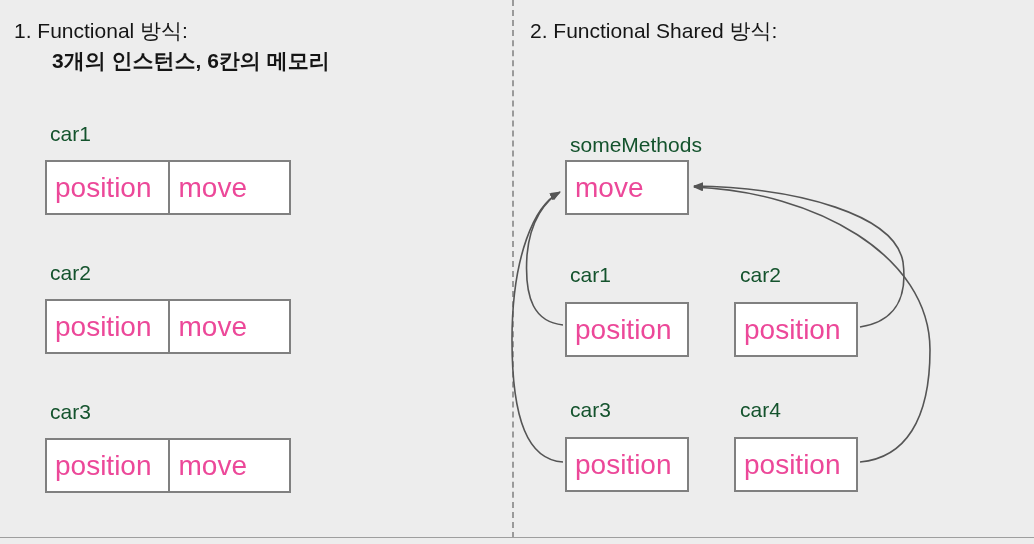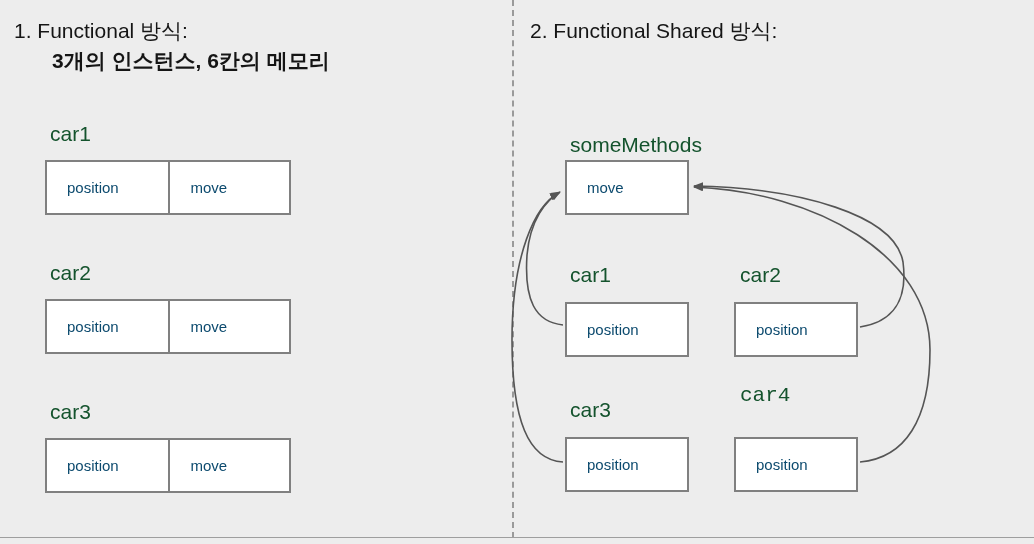--- a/index.html
+++ b/index.html
@@ -70,23 +70,23 @@
     position: absolute;
     display: flex;
     background: #ffffff;
     border: 2px solid #808080;
     box-sizing: border-box;
   }
   .mem-cell {
     display: flex;
     align-items: center;
     box-sizing: border-box;
-    font-size: 15px;
-    color: #0c4a6e;
-    padding-left: 20px;
+    font-size: 28px;
+    color: #ec4899;
+    padding-left: 8px;
     white-space: nowrap;
   }
   .mem-cell + .mem-cell {
     border-left: 2px solid #808080;
   }
   .cell-position { width: 123px; }
   .cell-move     { width: 122px; }
   .cell-single   { width: 123px; }
 
   
@@ -151,21 +151,21 @@
   <div class="obj-label" style="left:740px; top:263px;">car2</div>
   <div class="mem-box box-right" style="left:734px; top:302px;">
     <div class="mem-cell cell-single">position</div>
   </div>
 
   <div class="obj-label" style="left:570px; top:398px;">car3</div>
   <div class="mem-box box-right" style="left:565px; top:437px;">
     <div class="mem-cell cell-single">position</div>
   </div>
 
-  <div class="obj-label" style="left:740px; top:384px;font-family:Liberation Mono, monospace;">car4</div>
+  <div class="obj-label" style="left:740px; top:398px;">car4</div>
   <div class="mem-box box-right" style="left:734px; top:437px;">
     <div class="mem-cell cell-single">position</div>
   </div>
 
   <svg id="arrows" viewBox="0 0 1034 544">
     <defs>
       <marker id="ah-left" markerWidth="10" markerHeight="8" refX="9" refY="4" orient="auto" markerUnits="userSpaceOnUse">
         <path d="M0,0 L10,4 L0,8 z" fill="#555555"></path>
       </marker>
     </defs>

